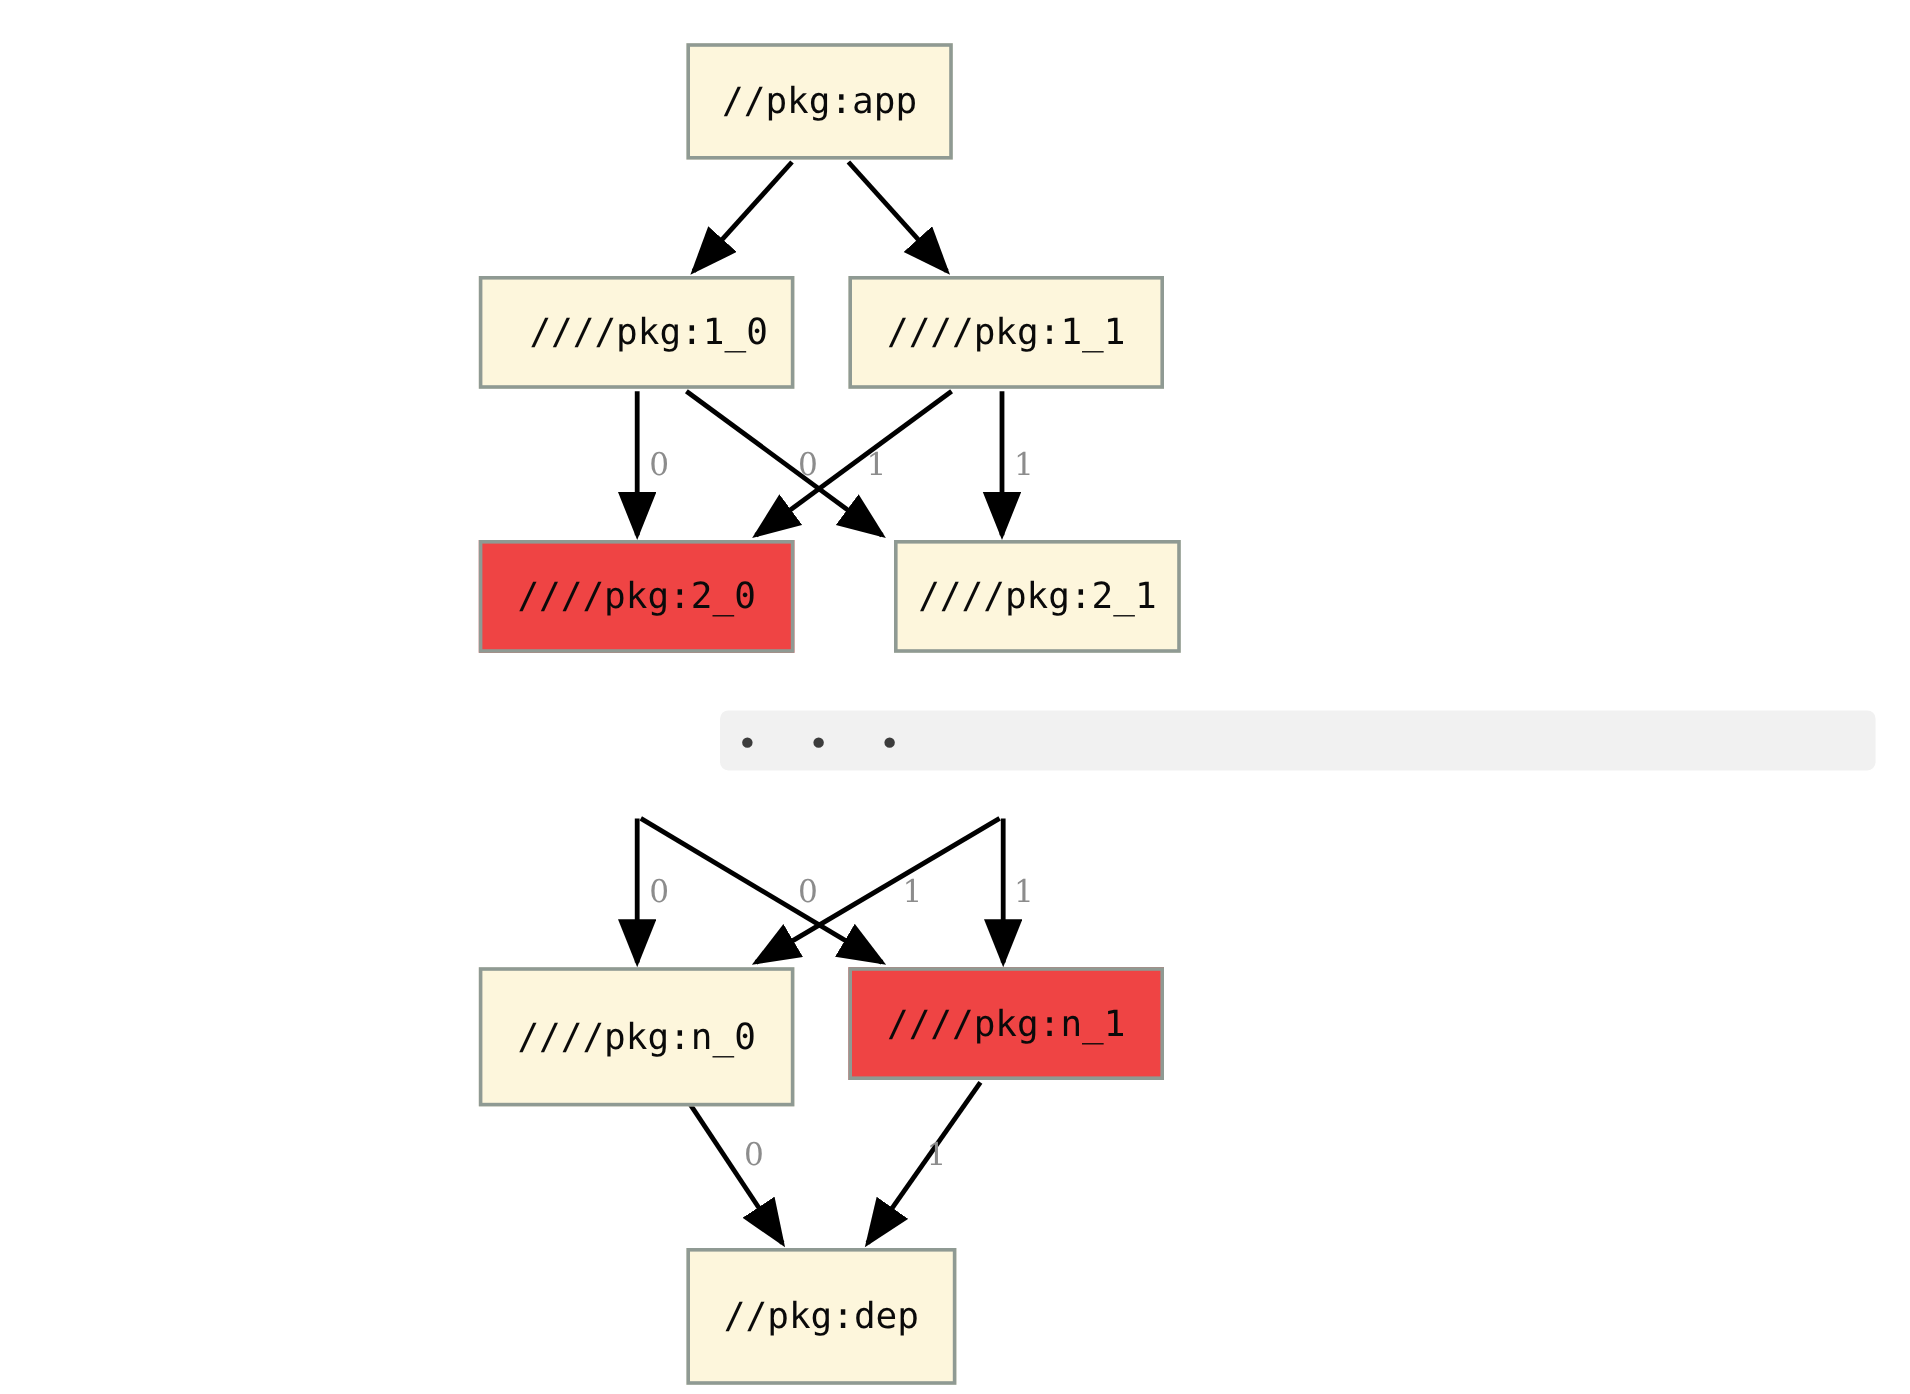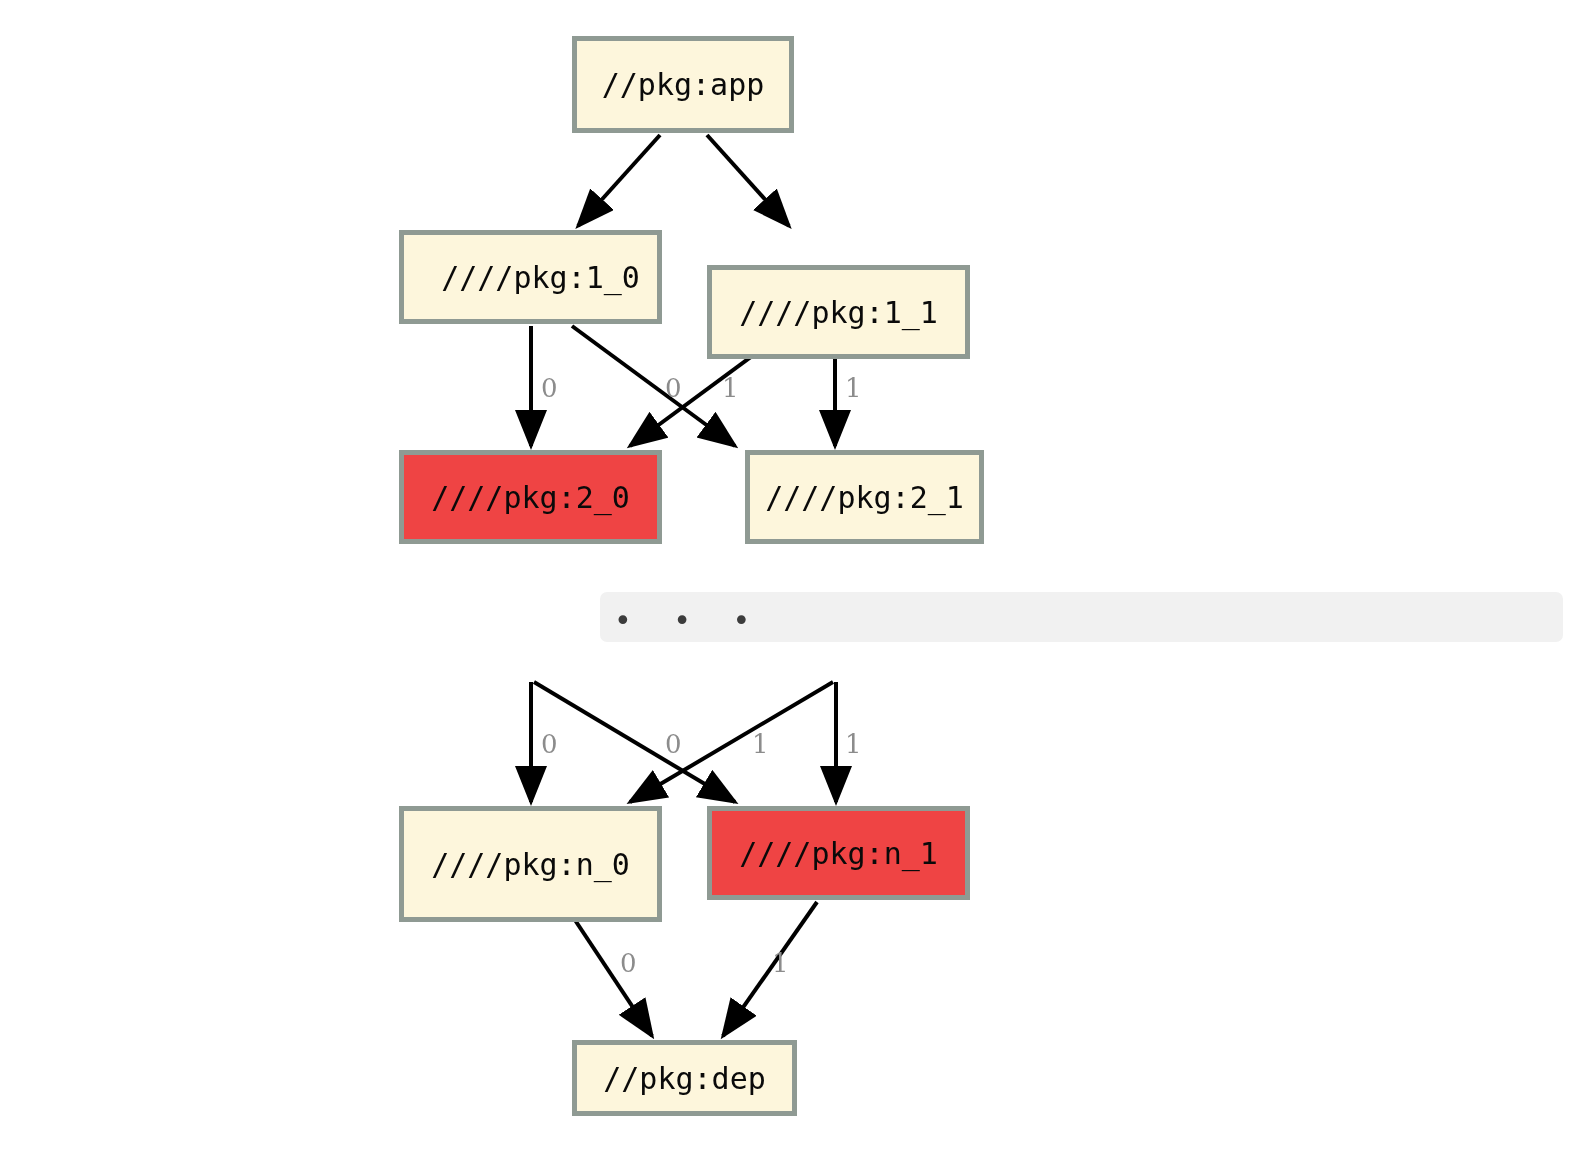--- a/index.html
+++ b/index.html
@@ -24,21 +24,21 @@
     position: absolute;
     top: 0;
     left: 0;
     width: 1592px;
     height: 1162px;
   }
   .node-box {
     position: absolute;
     box-sizing: border-box;
     background: #fdf6dc;
-    border: 5px solid #ec4899;
+    border: 3px solid #ec4899;
     display: flex;
     align-items: center;
     justify-content: center;
   }
   .node-label {
     font-family: "DejaVu Sans Mono", monospace;
     font-size: 30px;
     color: #0a0a0a;
     letter-spacing: 0px;
     white-space: nowrap;
@@ -95,36 +95,36 @@
       </g>
   </svg>
 
   <div id="node-layer">
       <div class="node-box" style="left: 572px; top: 36px; width: 222px; height: 97px; background: rgb(253, 246, 220); border-color: rgb(143, 154, 147);">
         <span class="node-label">//pkg:app</span>
       </div>
       <div class="node-box" style="left: 399px; top: 230px; width: 263px; height: 94px; background: rgb(253, 246, 220); border-color: rgb(143, 154, 147); padding-left: 20px;">
         <span class="node-label">////pkg:1_0</span>
       </div>
-      <div class="node-box" style="left: 707px; top: 230px; width: 263px; height: 94px; background: rgb(253, 246, 220); border-color: rgb(143, 154, 147); margin-top: 35px;">
+      <div class="node-box" style="left: 707px; top: 230px; width: 263px; height: 94px; background: rgb(253, 246, 220); border-color: rgb(143, 154, 147);">
         <span class="node-label">////pkg:1_1</span>
       </div>
       <div class="node-box" style="left: 399px; top: 450px; width: 263px; height: 94px; background: #ef4444; border-color: rgb(143, 154, 147);">
         <span class="node-label">////pkg:2_0</span>
       </div>
       <div class="node-box" style="left: 745px; top: 450px; width: 239px; height: 94px; background: rgb(253, 246, 220); border-color: rgb(143, 154, 147);">
         <span class="node-label">////pkg:2_1</span>
       </div>
       <div class="node-box" style="left: 399px; top: 806px; width: 263px; height: 116px; background: rgb(253, 246, 220); border-color: rgb(143, 154, 147);">
         <span class="node-label">////pkg:n_0</span>
       </div>
       <div class="node-box" style="left: 707px; top: 806px; width: 263px; height: 94px; background: #ef4444; border-color: rgb(143, 154, 147);">
         <span class="node-label">////pkg:n_1</span>
       </div>
-      <div class="node-box" style="left: 572px; top: 1040px; width: 225px; height: 76px; background: rgb(253, 246, 220); border-color: rgb(143, 154, 147);">
+      <div class="node-box" style="left: 572px; top: 1040px; width: 225px; height: 114px; background: rgb(253, 246, 220); border-color: rgb(143, 154, 147);">
         <span class="node-label">//pkg:dep</span>
       </div>
     </div>
 
   <div id="edge-label-layer">
       <span class="edge-label" style="left: 541px; top: 375px; color: rgb(140, 140, 140);">0</span>
       <span class="edge-label" style="left: 665px; top: 375px; color: rgb(140, 140, 140);">0</span>
       <span class="edge-label" style="left: 722px; top: 375px; color: rgb(140, 140, 140);">1</span>
       <span class="edge-label" style="left: 845px; top: 375px; color: rgb(140, 140, 140);">1</span>
       <span class="edge-label" style="left: 541px; top: 731px; color: rgb(140, 140, 140);">0</span>

